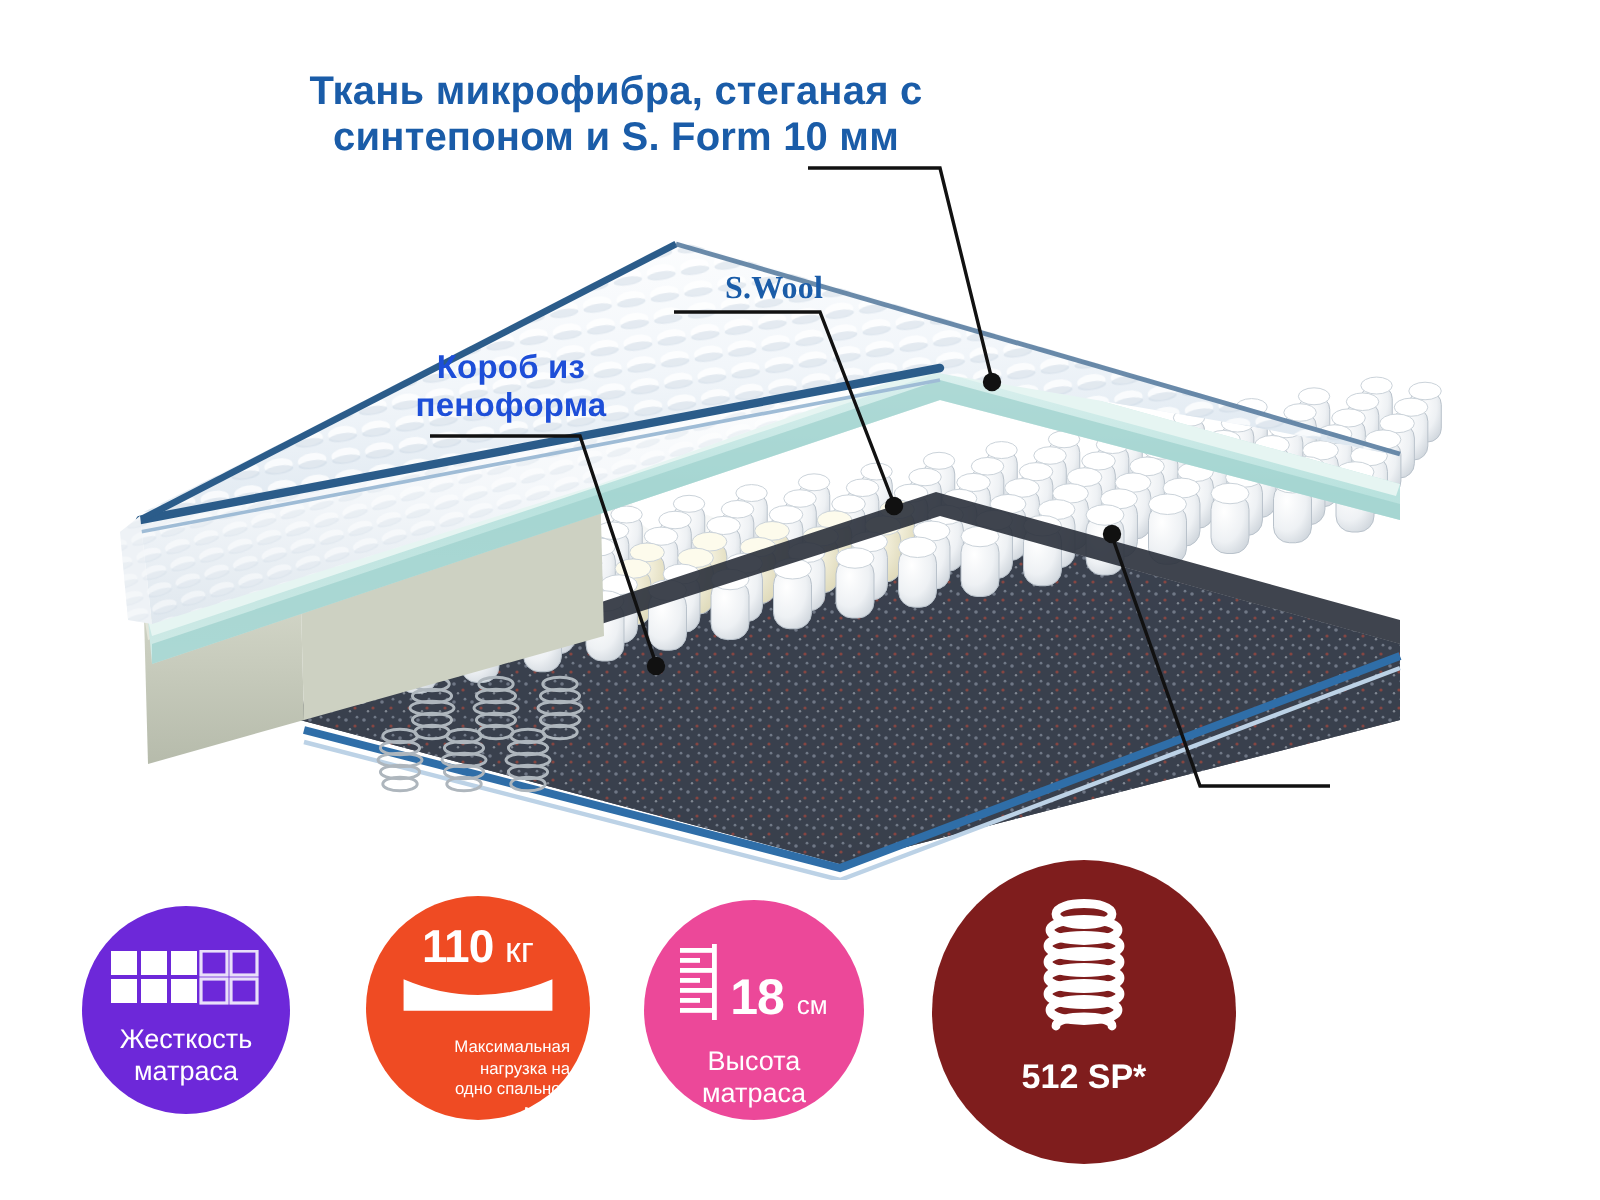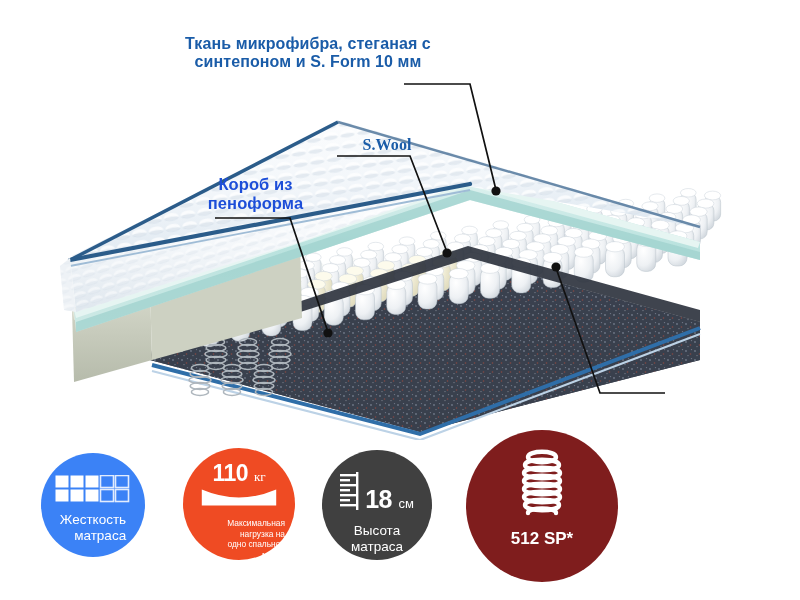--- a/index.html
+++ b/index.html
@@ -2,21 +2,21 @@
 <html><head>
 <meta charset="utf-8">
 <style>
   html,body{margin:0;padding:0;background:#ffffff;}
   body{width:800px;height:600px;position:relative;overflow:hidden;
        font-family:"Liberation Sans","DejaVu Sans",sans-serif;}
 
   
   .callout{position:absolute;color:#1a5ca8;font-weight:700;line-height:1.15;
            letter-spacing:.1px;white-space:pre-line;}
-  #cal-fabric{left:128px;top:35px;width:360px;text-align:center;font-size:16px;}
+  #cal-fabric{left:128px;top:35px;width:360px;text-align:center;font-size:20px;}
   #cal-swool {left:332px;top:136px;width:110px;text-align:center;font-size:16px;font-family:Liberation Serif, serif;}
   #cal-foam  {left:188px;top:175px;width:135px;text-align:center;font-size:16.5px;}
   #cal-spring{left:608px;top:398px;width:190px;text-align:left;font-size:16.5px;}
   #cal-spring .tm{font-size:9px;vertical-align:super;}
 
   
   #leaders{position:absolute;left:0;top:0;width:800px;height:600px;}
 
   
   #mattress{position:absolute;left:0;top:60px;width:740px;height:380px;}
@@ -30,21 +30,21 @@
 
   #badge-firm  {left:41px; top:453px;width:104px;height:104px;}
   #badge-load  {left:183px;top:448px;width:112px;height:112px;}
   #badge-height{left:322px;top:450px;width:110px;height:110px;}
   #badge-spring{left:466px;top:430px;width:152px;height:152px;}
 
   #badge-firm .icon{margin-top:22px;}
   #badge-firm .cap{margin-top:9px;}
 
   #badge-load .num{margin-top:12px;font-size:23px;font-weight:700;letter-spacing:-.5px;}
-  #badge-load .num small{font-size:13px;font-weight:400;letter-spacing:0;font-family:Liberation Serif, serif;}
+  #badge-load .num small{font-size:18px;font-weight:400;letter-spacing:0;}
   #badge-load .arcwrap{margin-top:1px;}
   #badge-load .sub{margin-top:11px;width:92px;text-align:right;}
 
   #badge-height .rowline{display:flex;align-items:flex-end;margin-top:22px;}
   #badge-height .num{font-size:25px;font-weight:700;letter-spacing:-.5px;line-height:1;}
   #badge-height .num small{font-size:13px;font-weight:400;letter-spacing:0;}
   #badge-height .cap{margin-top:11px;}
 
   #badge-spring .icon{margin-top:17px;}
   #badge-spring .num{margin-top:8px;font-size:17px;font-weight:700;}
@@ -481,21 +481,21 @@
 синтепоном и S. Form 10 мм</div>
 
 <div class="callout" id="cal-swool" style="color: rgb(26, 92, 168);">S.Wool</div>
 
 <div class="callout" id="cal-foam" style="color: #1d4ed8;">Короб из
 пеноформа</div>
 
 <div class="callout" id="cal-spring" style="color: rgb(26, 92, 168);">
 </div>
 
-<div class="badge" id="badge-firm" style="background: #3b82f6; text-align: right;">
+<div class="badge" id="badge-firm" style="background: #6d28d9;">
   <svg class="icon" width="76" height="28" viewBox="0 0 76 28">
     <rect x="0.5" y="0.5" width="13" height="12" fill="#fff"></rect>
     <rect x="0.5" y="14.5" width="13" height="12" fill="#fff"></rect>
     <rect x="15.5" y="0.5" width="13" height="12" fill="#fff"></rect>
     <rect x="15.5" y="14.5" width="13" height="12" fill="#fff"></rect>
     <rect x="30.5" y="0.5" width="13" height="12" fill="#fff"></rect>
     <rect x="30.5" y="14.5" width="13" height="12" fill="#fff"></rect>
     <rect x="45.5" y="0.5" width="13" height="12" fill="none" stroke="#fff" stroke-width="1.6" opacity="0.85"></rect>
     <rect x="45.5" y="14.5" width="13" height="12" fill="none" stroke="#fff" stroke-width="1.6" opacity="0.85"></rect>
     <rect x="60.5" y="0.5" width="13" height="12" fill="none" stroke="#fff" stroke-width="1.6" opacity="0.85"></rect>
@@ -516,21 +516,21 @@
     <path d="M2,2 Q49,22 96,2 L96,22 L2,22 Z" fill="#fff"></path>
   </svg>
   <div class="sub">
     <div>Максимальная</div>
     <div>нагрузка на</div>
     <div>одно спальное</div>
     <div>место</div>
   </div>
 </div>
 
-<div class="badge" id="badge-height" style="background: #404040;">
+<div class="badge" id="badge-height" style="background: #ec4899;">
   <div class="rowline">
     <svg width="20" height="40" viewBox="0 0 20 40">
       <rect x="0" y="2" width="17" height="2.4" fill="#fff"></rect>
       <rect x="0" y="7" width="10" height="2.4" fill="#fff"></rect>
       <rect x="0" y="12" width="17" height="2.4" fill="#fff"></rect>
       <rect x="0" y="17" width="10" height="2.4" fill="#fff"></rect>
       <rect x="0" y="22" width="17" height="2.4" fill="#fff"></rect>
       <rect x="0" y="27" width="10" height="2.4" fill="#fff"></rect>
       <rect x="0" y="32" width="17" height="2.4" fill="#fff"></rect>
       <rect x="16" y="0" width="2.4" height="38" fill="#fff"></rect>

